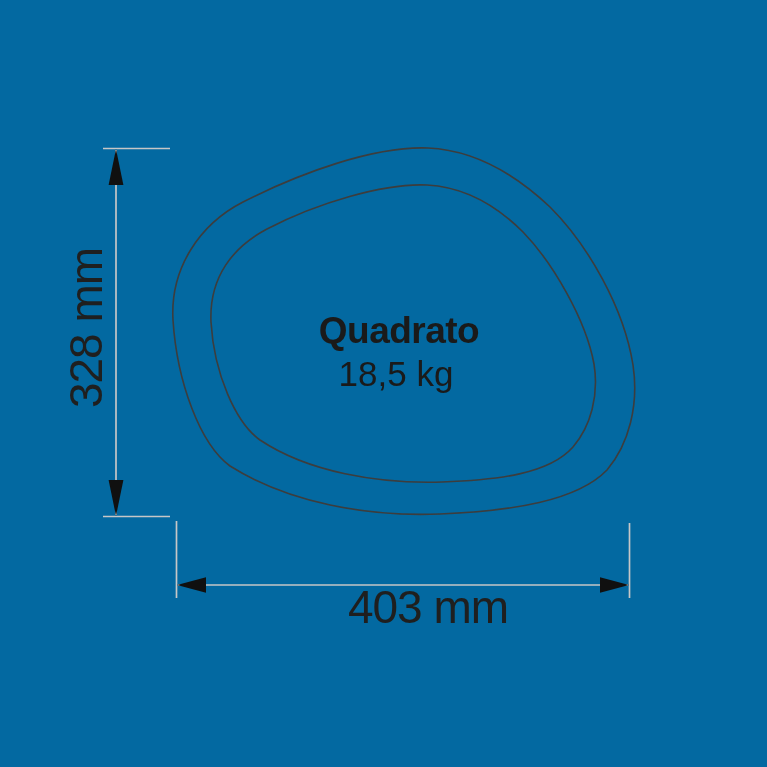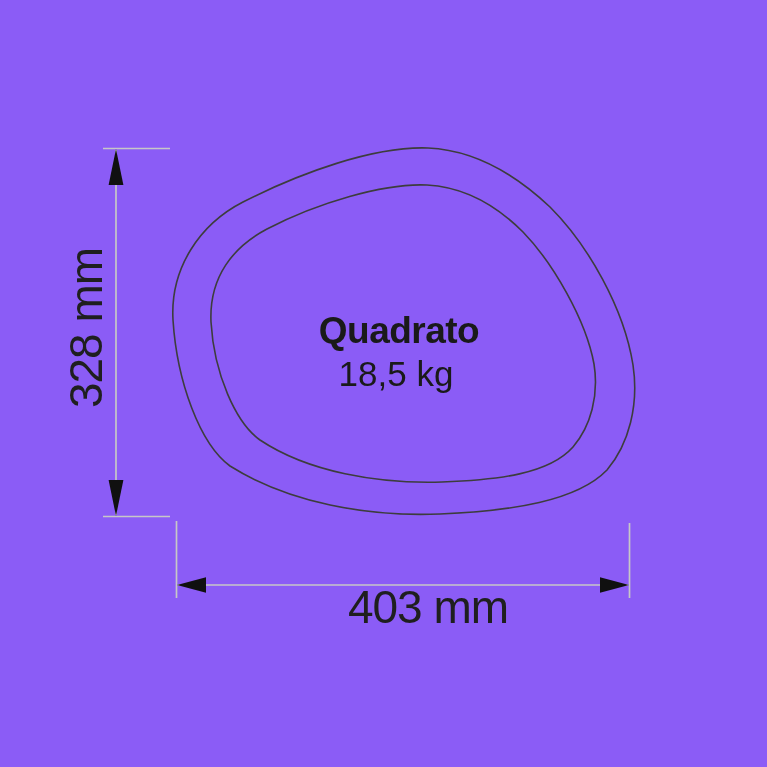--- a/index.html
+++ b/index.html
@@ -5,21 +5,21 @@
   html, body {
     margin: 0;
     padding: 0;
     background: #ffffff;
     font-family: "Liberation Sans", "DejaVu Sans", sans-serif;
   }
   .canvas {
     position: relative;
     width: 767px;
     height: 767px;
-    background: #8b5cf6;
+    background: #0369a1;
     overflow: hidden;
   }
   svg { display: block; }
   .contour {
     fill: none;
     stroke: #3d3d3d;
     stroke-width: 1.6;
     stroke-linecap: round;
   }
   .dim-line {

